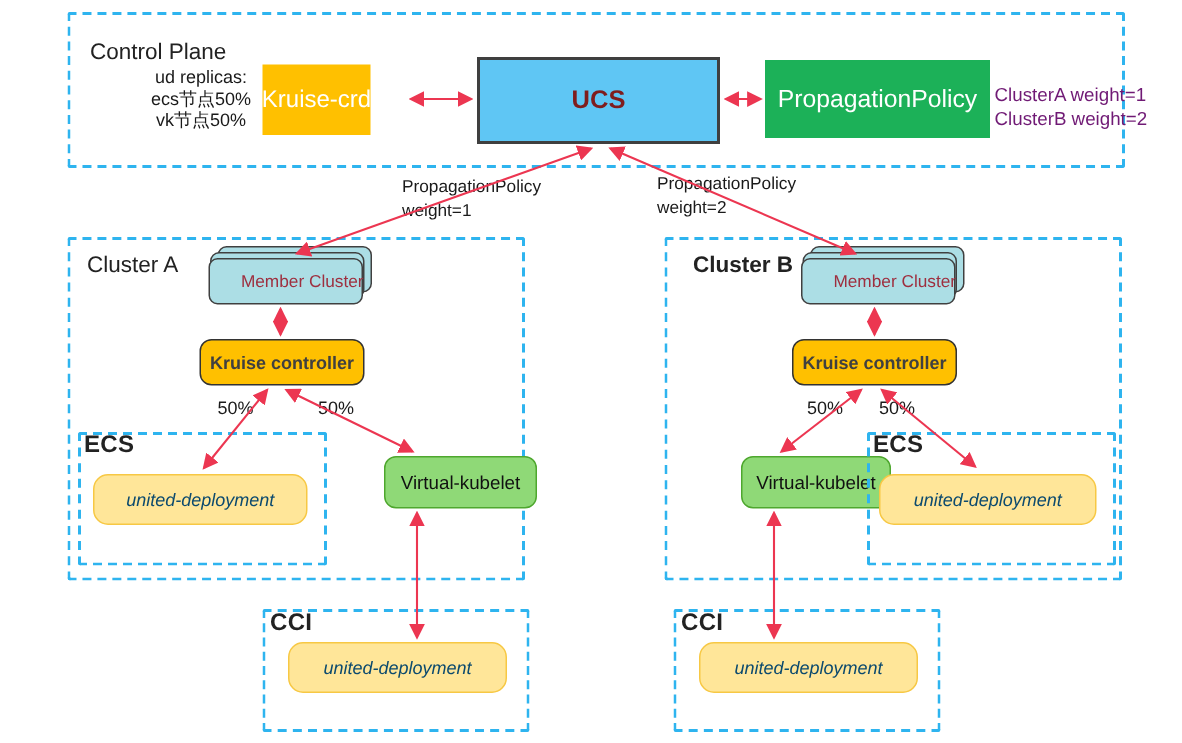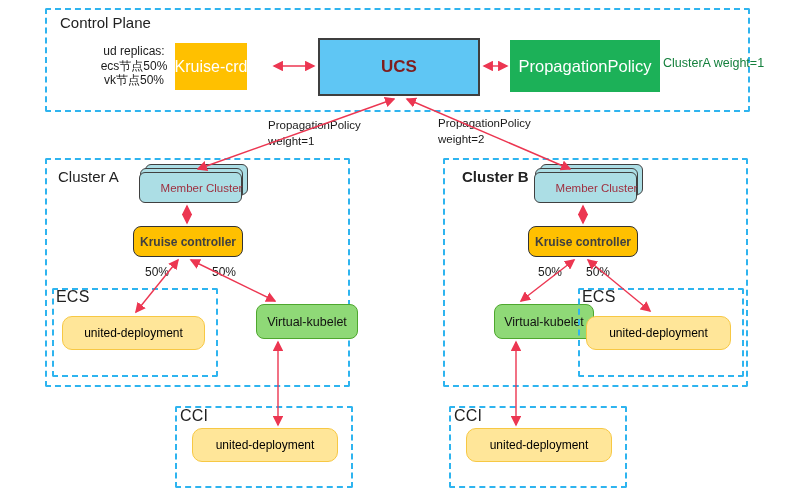--- a/index.html
+++ b/index.html
@@ -5,71 +5,72 @@
   html,body{margin:0;padding:0;background:#ffffff;}
   #canvas{
     position:relative;width:788px;height:495px;background:#ffffff;overflow:hidden;
     font-family:"Liberation Sans", sans-serif;color:#1a1a1a;
   }
   .dashed{
     position:absolute;border:2px dashed #2eb4ef;background:transparent;
     border-radius:2px;box-sizing:border-box;
   }
   .zone-label{position:absolute;font-size:15px;color:#222;white-space:nowrap;}
-  .zone-label.big{font-size:16px;font-weight:400;letter-spacing:0.2px;}
+  .zone-label.big{font-size:16px;font-weight:700;letter-spacing:0.2px;}
   .node{
     position:absolute;display:flex;align-items:center;justify-content:center;
     box-sizing:border-box;text-align:center;white-space:nowrap;
   }
   .kruise-crd{background:#ffc000;color:#ffffff;font-size:16px;}
   .ucs{background:#5fc6f4;border:2px solid #3f3f3f;color:#7f1d1d;font-weight:bold;font-size:17px;}
   .policy{background:#1cb158;color:#ffffff;font-size:16.5px;}
   .controller{background:#ffc000;border:1.5px solid #333333;border-radius:8px;color:#404040;font-weight:bold;font-size:12px;}
   .vk{background:#8fd977;border:1.5px solid #4ea72e;border-radius:8px;color:#111;font-size:12.5px;margin-left:28px;}
-  .ud{background:#ffe699;border:1px solid #f7c844;border-radius:10px;color:#000000;font-size:12px;}
+  .ud{background:#ffe699;border:1px solid #f7c844;border-radius:10px;color:#0c4a6e;font-size:12px;font-style:italic;}
   .stack{position:absolute;}
   .stack .layer{
     position:absolute;width:103px;height:31px;background:#acdee5;
     border:1.5px solid #404040;border-radius:6px;box-sizing:border-box;
   }
   .stack .l3{left:10px;top:-8px;}
   .stack .l2{left:5px;top:-4px;}
   .stack .main{
     left:4px;top:0;display:flex;align-items:center;justify-content:center;
     color:#9e2f3f;font-weight:normal;font-size:11.5px;white-space:nowrap;padding-left:22px;
   }
   .note{position:absolute;font-size:12px;line-height:1.22;color:#1a1a1a;}
   .note.center{text-align:center;}
   .pct{position:absolute;font-size:12px;color:#1a1a1a;}
   .edge-label{position:absolute;font-size:11.5px;line-height:1.35;color:#1a1a1a;}
-  .weights{position:absolute;font-size:12.5px;line-height:1.25;color:#15803d;}
+  .weights{position:absolute;font-size:12.5px;line-height:1.25;color:#701a75;}
   #arrows{position:absolute;left:0;top:0;pointer-events:none;}
 </style>
 </head>
 <body>
 
 <div id="canvas">
 
   <div class="dashed" style="left:45px;top:8px;width:705px;height:104px;"></div>
-  <div class="zone-label" style="left:60px;top:14px;">Control Plane</div>
+  <div class="zone-label" style="left:60px;top:26px;">Control Plane</div>
 
   <div class="note center" style="left:90px;top:44px;width:88px;">
     <div>ud replicas:</div>
     <div>ecs节点50%</div>
     <div>vk节点50%</div>
   </div>
 
   <div class="node kruise-crd" style="left:175px;top:43px;width:72px;height:47px;">Kruise-crd</div>
 
   <div class="node ucs" style="left:318px;top:38px;width:162px;height:58px;">UCS</div>
 
   <div class="node policy" style="left:510px;top:40px;width:150px;height:52px;">PropagationPolicy</div>
 
   <div class="weights" style="left:663px;top:56px;">
     <div>ClusterA weight=1</div>
+    <div>ClusterB weight=2</div>
   </div>
 
   <div class="edge-label" style="left:268px;top:118px;">
     <div>PropagationPolicy</div>
     <div>weight=1</div>
   </div>
   <div class="edge-label" style="left:438px;top:116px;">
     <div>PropagationPolicy</div>
     <div>weight=2</div>
   </div>

